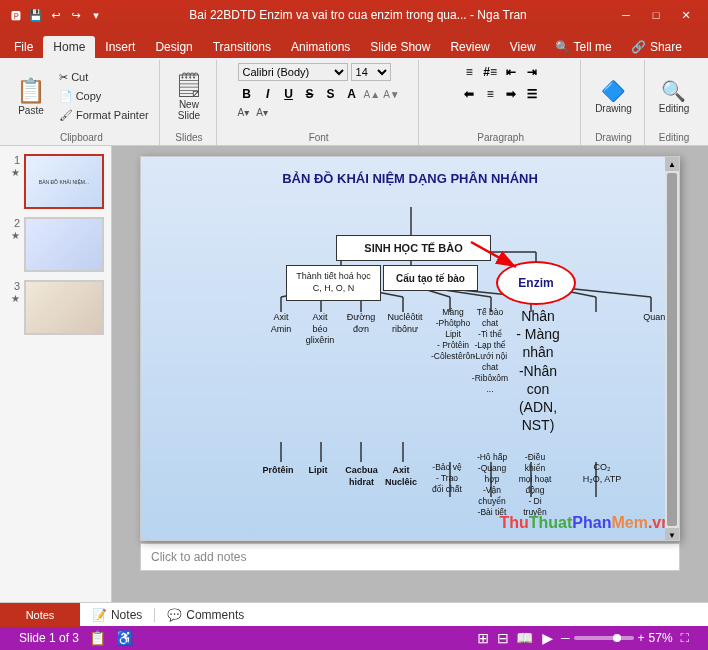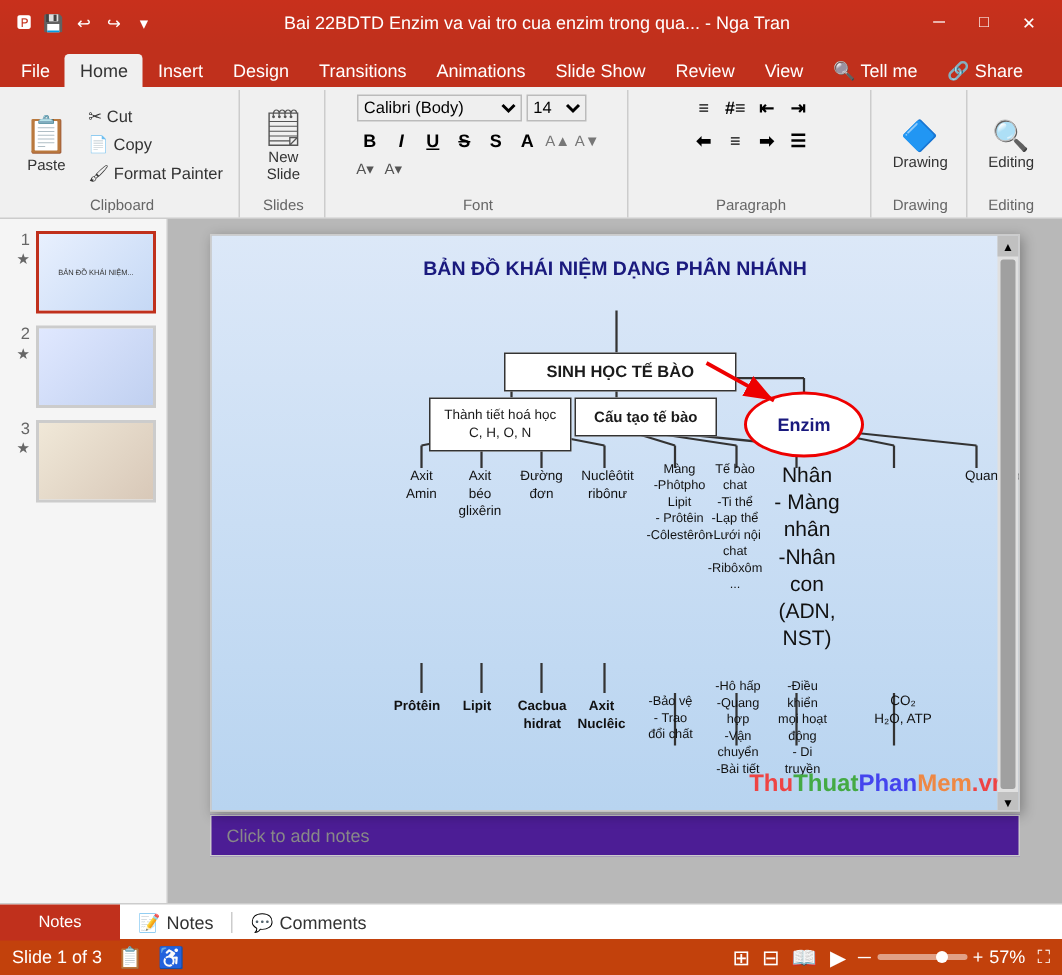--- a/index.html
+++ b/index.html
@@ -125,38 +125,38 @@
       border: 1px solid #ccc;
       box-shadow: 2px 2px 8px rgba(0,0,0,0.3);
       position: relative;
       overflow: hidden;
     }
 
     
     .notes-hint {
       width: 540px;
       height: 28px;
-      background: #4c1d95;
+      background: #ffffff;
       border: 1px solid #ccc;
       display: flex;
       align-items: center;
       padding: 0 10px;
       font-size: 12px;
       color: #888;
       cursor: text;
       margin-top: 2px;
     }
 
     
     .status-bar {
       height: 24px;
-      background: #c2410c;
-      display: flex;
-      align-items: center;
-      padding: 0 8px;
+      background: #a21caf;
+      display: flex;
+      align-items: center;
+      padding: 0 19px;
       color: white;
       font-size: 12px;
       text-align: center;
     }
     .status-left { display: flex; align-items: center; gap: 10px; flex: 1; }
     .status-right { display: flex; align-items: center; gap: 8px; }
     .status-icon { font-size: 14px; cursor: pointer; }
     .zoom-control { display: flex; align-items: center; gap: 4px; }
     .zoom-slider { width: 60px; height: 4px; background: rgba(255,255,255,0.5); border-radius: 2px; position: relative; cursor: pointer; }
     .zoom-thumb { width: 8px; height: 8px; background: white; border-radius: 50%; position: absolute; top: -2px; left: 65%; cursor: pointer; }

